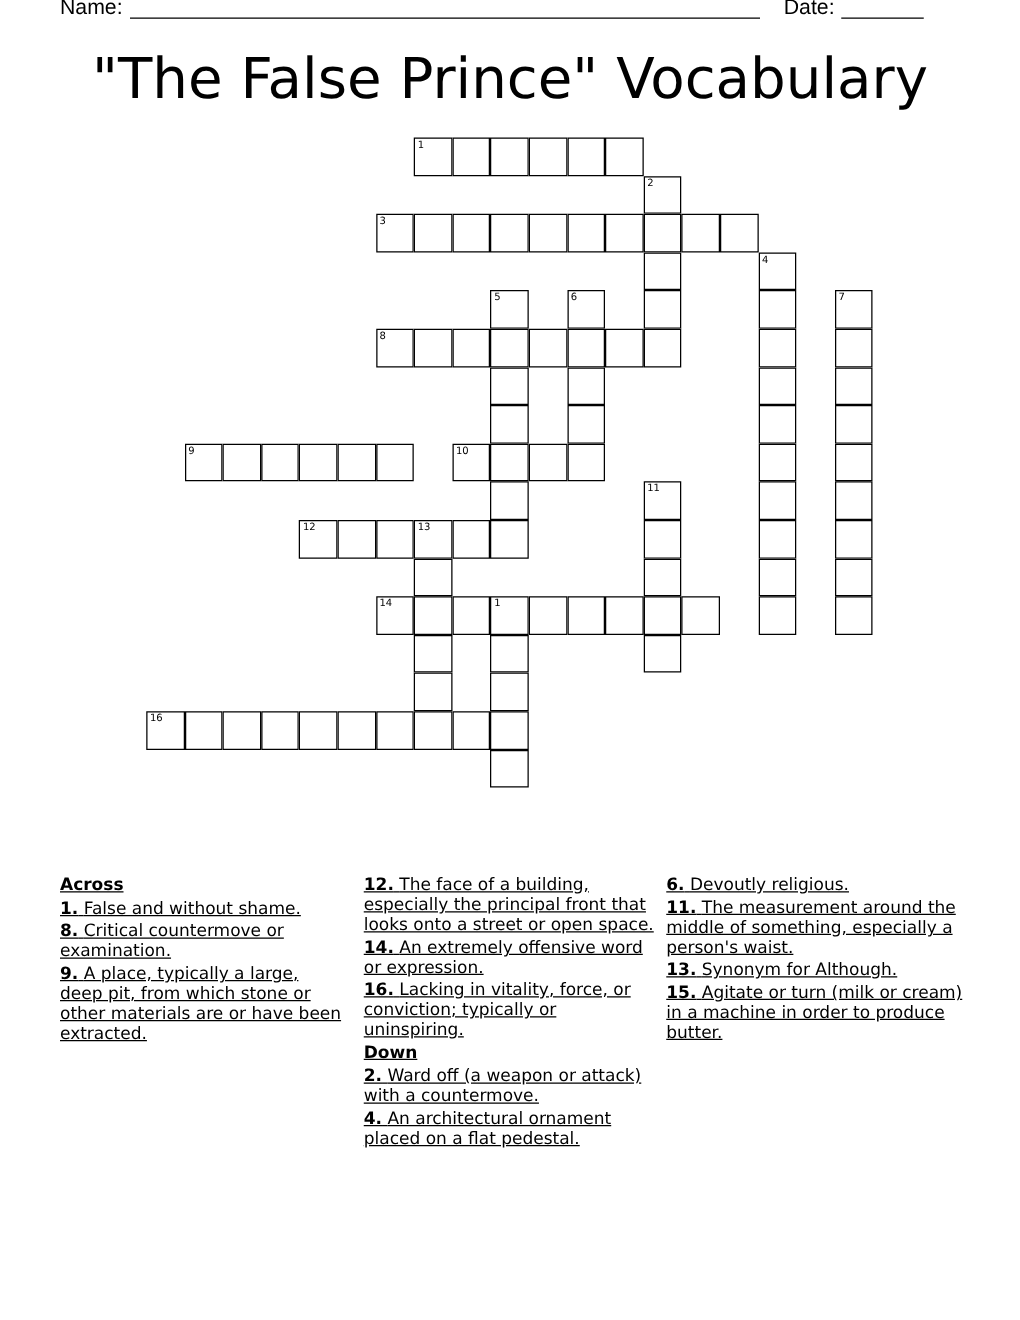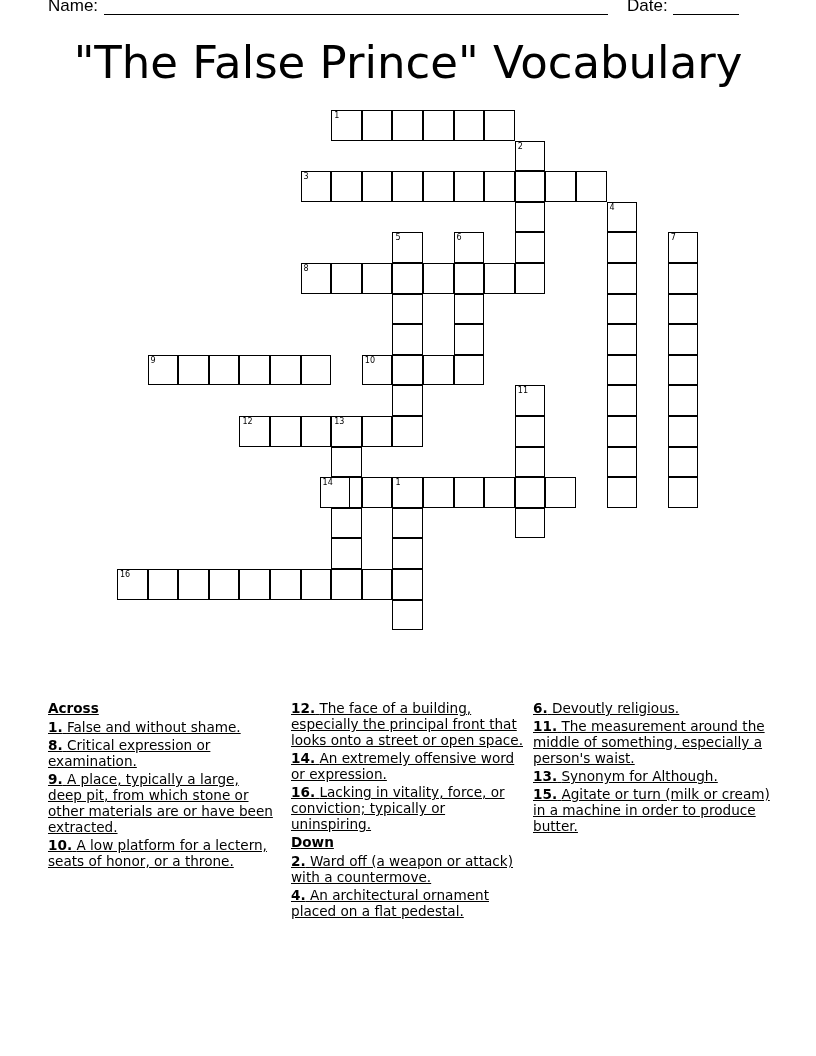--- a/index.html
+++ b/index.html
@@ -275,21 +275,21 @@
     </div>
     <div class="cell" style="left: 331.2px; top: 477.2px;">
       <input maxlength="1" style="">
     </div>
     <div class="cell" style="left: 331.2px; top: 507.8px;">
       <input maxlength="1" style="">
     </div>
     <div class="cell" style="left: 331.2px; top: 538.4px;">
       <input maxlength="1" style="">
     </div>
-    <div class="cell" style="left: 300.6px; top: 477.2px; margin-left: 19px;">
+    <div class="cell" style="left: 300.6px; top: 477.2px;">
       <input maxlength="1" style="">
       <span class="num">14</span>
     </div>
     <div class="cell" style="left: 361.8px; top: 477.2px;">
       <input maxlength="1" style="">
     </div>
     <div class="cell" style="left: 392.4px; top: 477.2px;">
       <input maxlength="1" style="">
       <span class="num">1</span>
     </div>
@@ -343,23 +343,22 @@
       <input maxlength="1" style="">
     </div>
     <div class="cell" style="left: 361.8px; top: 569px;">
       <input maxlength="1" style="">
     </div>
   </div>
 
 <div class="clues col1">
   <div class="heading">Across</div>
   <div class="clue"><b>1.</b> <span>False and without shame.</span></div>
-  <div class="clue"><b>8.</b> <span>Critical expression or examination.</span></div>
+  <div class="clue"><b>8.</b> <span>Critical countermove or examination.</span></div>
   <div class="clue"><b>9.</b> <span>A place, typically a large, deep pit, from which stone or other materials are or have been extracted.</span></div>
-  <div class="clue"><b>10.</b> <span>A low platform for a lectern, seats of honor, or a throne.</span></div>
 </div>
 
 <div class="clues col2">
   <div class="clue"><b>12.</b> <span>The face of a building, especially the principal front that looks onto a street or open space.</span></div>
   <div class="clue"><b>14.</b> <span>An extremely offensive word or expression.</span></div>
   <div class="clue"><b>16.</b> <span>Lacking in vitality, force, or conviction; typically or uninspiring.</span></div>
   <div class="heading">Down</div>
   <div class="clue"><b>2.</b> <span>Ward off (a weapon or attack) with a countermove.</span></div>
   <div class="clue"><b>4.</b> <span>An architectural ornament placed on a flat pedestal.</span></div>
 </div>

